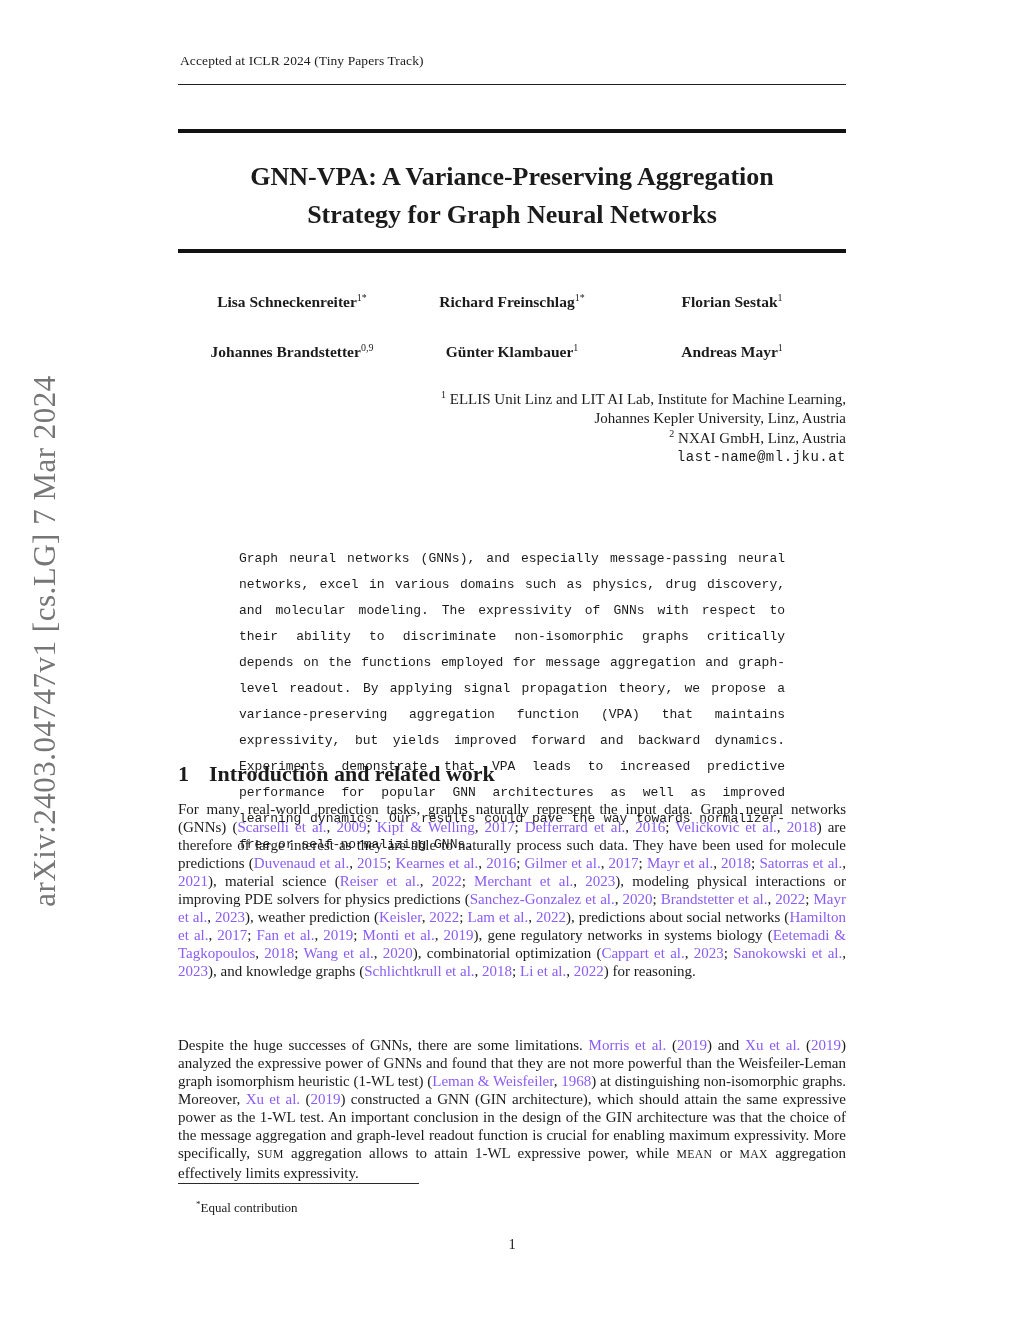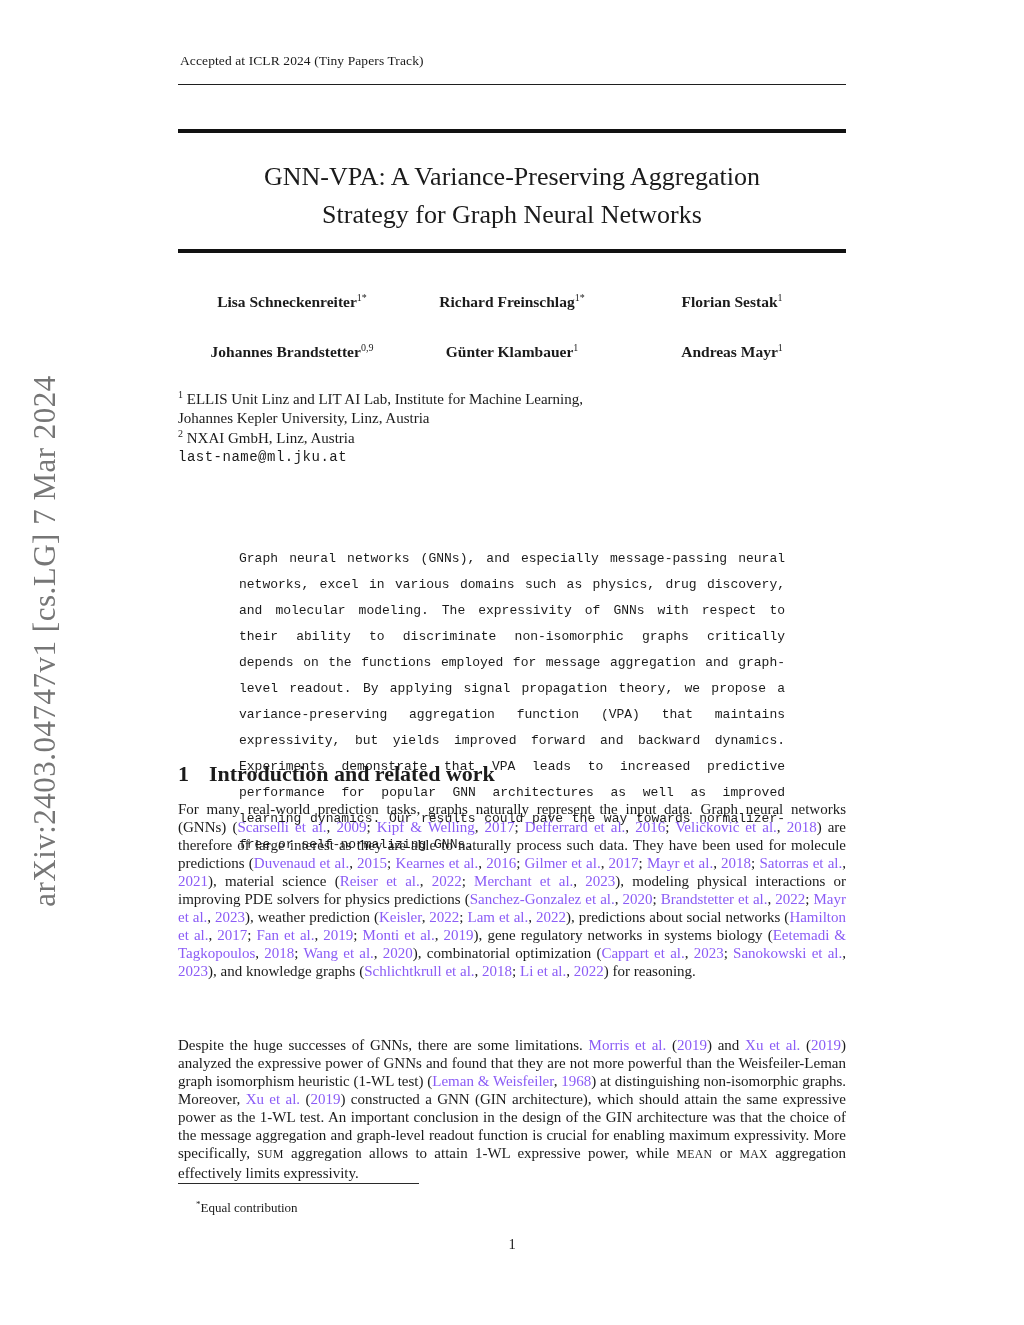--- a/index.html
+++ b/index.html
@@ -13,33 +13,33 @@
 
   .running-head { position:absolute; top:53px; left:2px; font-size:13.5px; letter-spacing:0.1px;font-family:Liberation Serif, serif; }
   .head-rule { position:absolute; top:84px; left:0; width:668px; border-top:1.6px solid #1f1f1f; }
 
   .rule-thick { position:absolute; left:0; width:668px; height:4px; background:#121212; }
   .rule-top { top:129px; }
   .rule-bottom { top:249px; }
 
   .paper-title {
     position:absolute; top:158px; left:0; width:668px;
-    text-align:center; font-weight:normal; font-size:26px; line-height:38px;
+    text-align:center; font-weight:bold; font-size:26px; line-height:38px;
   }
 
   .authors {
     position:absolute; top:293px; left:4px; width:660px;
     display:grid; grid-template-columns:1fr 1fr 1fr; row-gap:32px;
     font-weight:bold; font-size:15.5px; text-align:center;
   }
   sup.asup { font-size:10px; font-weight:normal; vertical-align:super; line-height:0; }
 
   .affiliations {
     position:absolute; top:390px; left:0; width:668px;
-    text-align:left; font-size:15px; line-height:19.3px;
+    text-align:right; font-size:15px; line-height:19.3px;
   }
   .affiliations sup { font-size:10px; vertical-align:super; line-height:0; }
   .email { font-family:"Liberation Mono","DejaVu Sans Mono",monospace; font-size:14px; letter-spacing:0.5px; }
 
   .abstract-heading {
     position:absolute; top:506px; left:0; width:668px;
     text-align:center; font-weight:bold; font-size:17px;
   }
   .abstract-body {
     position:absolute; top:546px; left:61px; width:546px;

